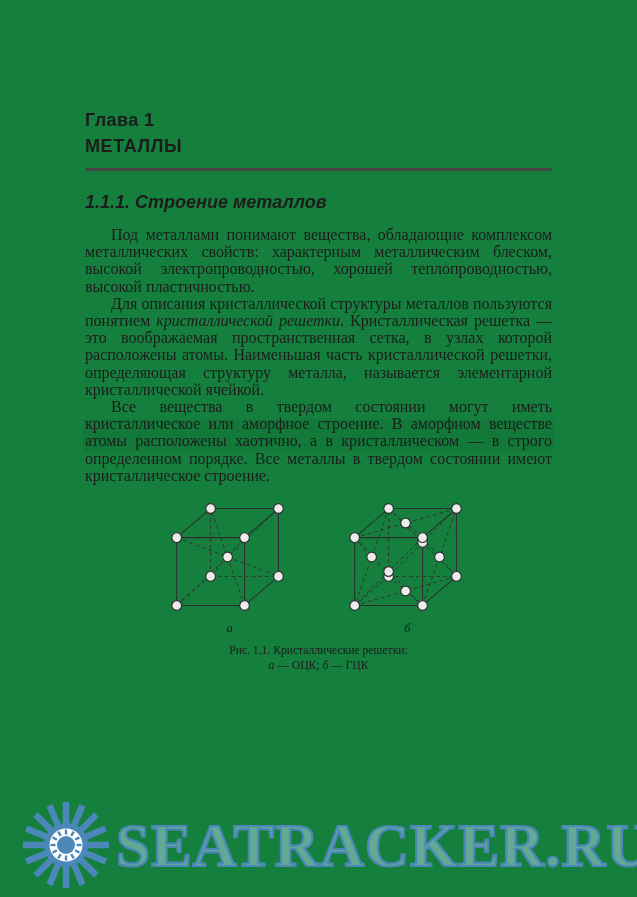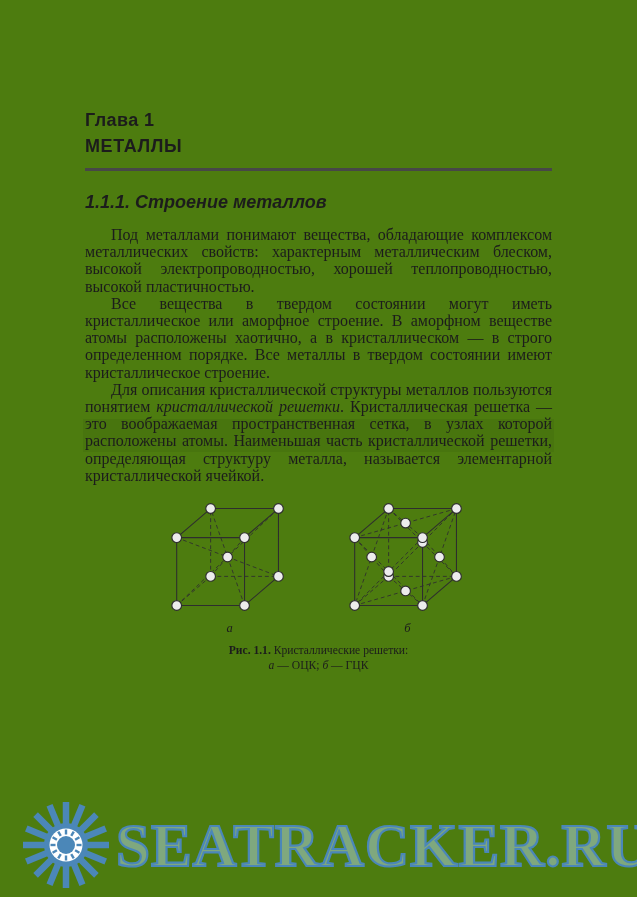--- a/index.html
+++ b/index.html
@@ -1,20 +1,20 @@
 <!DOCTYPE html>
 <html><head>
 <meta charset="utf-8">
 <style>
   html,body { margin:0; padding:0; background:#888; }
   .page {
     position:relative;
     width:637px; height:897px;
     margin:0 auto;
-    background:#4d7c0f;
+    background:#15803d;
     font-family:"Liberation Serif", serif;
     color:#1c1c1c;
     overflow:hidden;
   }
   .scan-band {
     position:absolute; left:83px; top:419px;
     width:471px; height:33px;
     background:rgba(0,0,0,0.055);
     z-index:0;
   }
@@ -43,21 +43,21 @@
     font-weight:bold; font-style:italic; font-size:18px;
     margin:21px 0 0 0;
   }
   .body-text {
     margin-top:13px;
     font-size:16px; line-height:17.2px;
     text-align:justify;
   }
   .body-text p { margin:0; text-indent:26px; }
   .italic { font-style:italic; }
-  .bold { font-weight:bold;margin-top:44px; }
+  .bold { font-weight:normal;margin-top:44px; }
   .figure { margin:10px 0 0 0; }
   .lattices { display:flex; justify-content:center; gap:28px; align-items:flex-end; }
   .lattice { text-align:center; }
   .lattice-label { font-style:italic; font-size:12.5px; margin-top:1px; }
   .caption { text-align:center; font-size:11.6px; line-height:15px; margin-top:7px; }
   .lattice svg { display:block; }
   .edge  { stroke:#2e2e2e; stroke-width:1.1; fill:none; }
   .dash  { stroke:#2e2e2e; stroke-width:0.9; fill:none; stroke-dasharray:4 3; }
   .atom  { fill:#ececec; stroke:#2e2e2e; stroke-width:1.2; }
   .watermark {
@@ -86,22 +86,22 @@
   <div class="content">
 
     <div class="chapter-label">Глава 1</div>
     <div class="chapter-title">МЕТАЛЛЫ</div>
     <div class="rule"></div>
 
     <h3 class="subsection-title">1.1.1. Строение металлов</h3>
 
     <div class="body-text">
       <p>Под металлами понимают вещества, обладающие комплексом металлических свойств: характерным металлическим блеском, высокой электропроводностью, хорошей теплопроводностью, высокой пластичностью.</p>
+      <p><span>Для описания кристаллической структуры металлов пользуются понятием </span><span class="italic">кристаллической решетки</span><span>. Кристаллическая решетка — это воображаемая пространственная сетка, в узлах которой расположены атомы. Наименьшая часть кристаллической решетки, определяющая структуру металла, называется элементарной кристаллической ячейкой.</span></p>
       <p>Все вещества в твердом состоянии могут иметь кристаллическое или аморфное строение. В аморфном веществе атомы расположены хаотично, а в кристаллическом — в строго определенном порядке. Все металлы в твердом состоянии имеют кристаллическое строение.</p>
-      <p><span>Для описания кристаллической структуры металлов пользуются понятием </span><span class="italic">кристаллической решетки</span><span>. Кристаллическая решетка — это воображаемая пространственная сетка, в узлах которой расположены атомы. Наименьшая часть кристаллической решетки, определяющая структуру металла, называется элементарной кристаллической ячейкой.</span></p>
     </div>
 
     <figure class="figure" style="margin-left:0;margin-right:0;">
       <div class="lattices">
 
         <div class="lattice">
           <svg width="150" height="126" viewBox="0 0 150 130">
 
             <path class="dash" d="M20,115 L55,85 M55,85 L125,85 M55,85 L55,15"></path>
 

